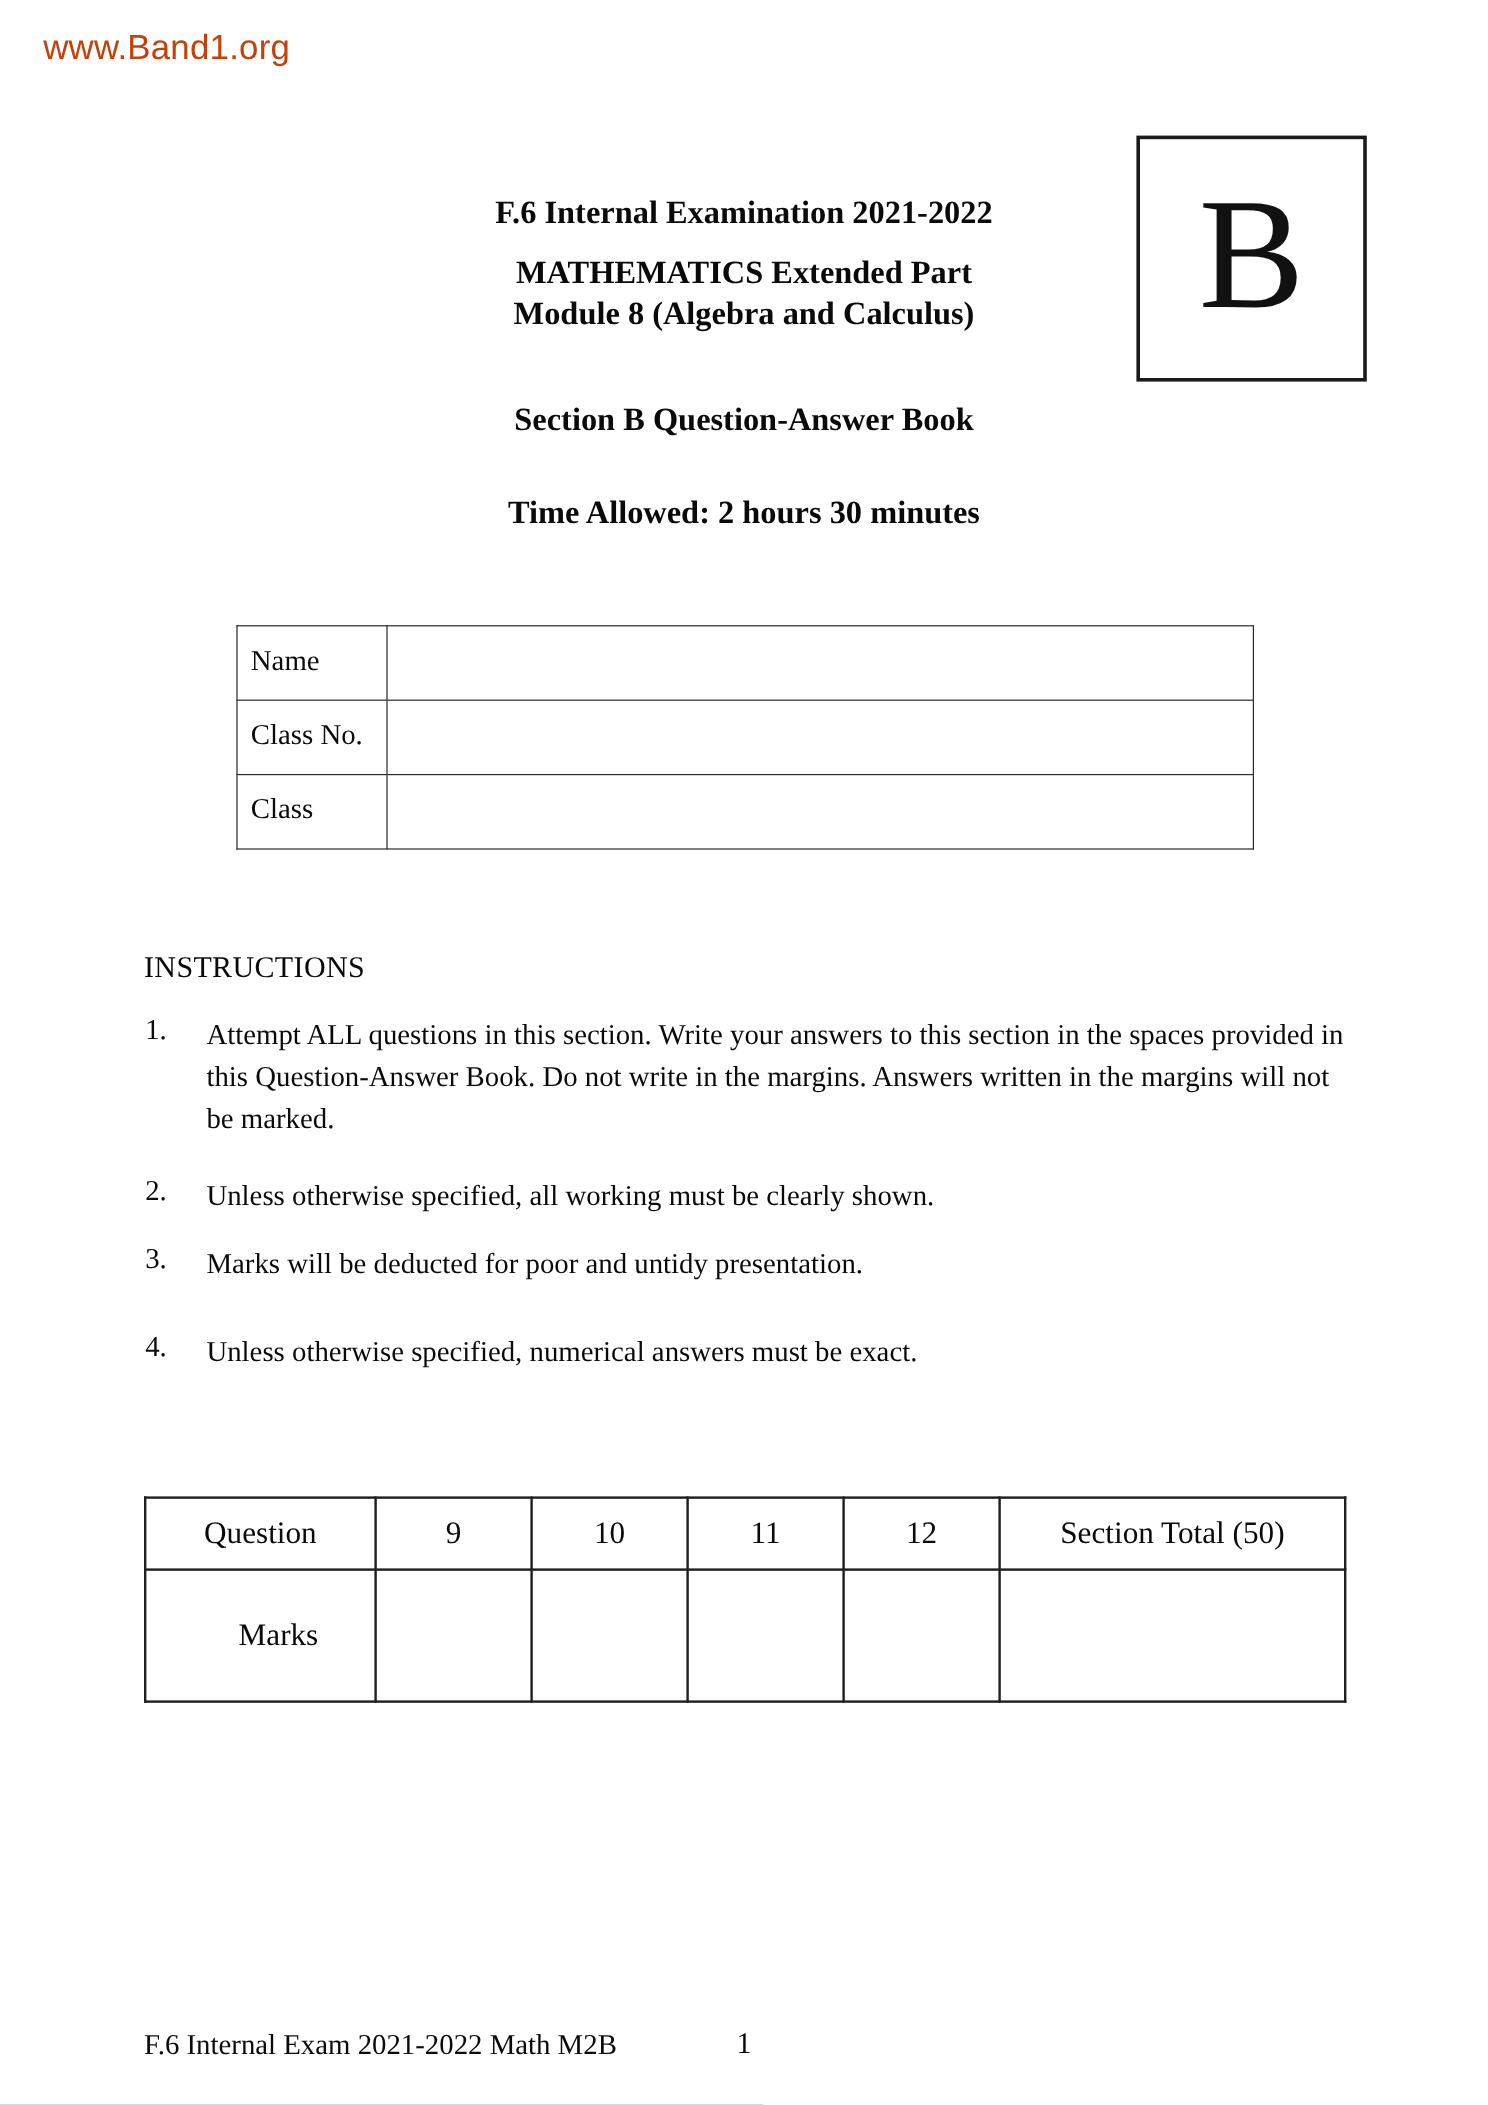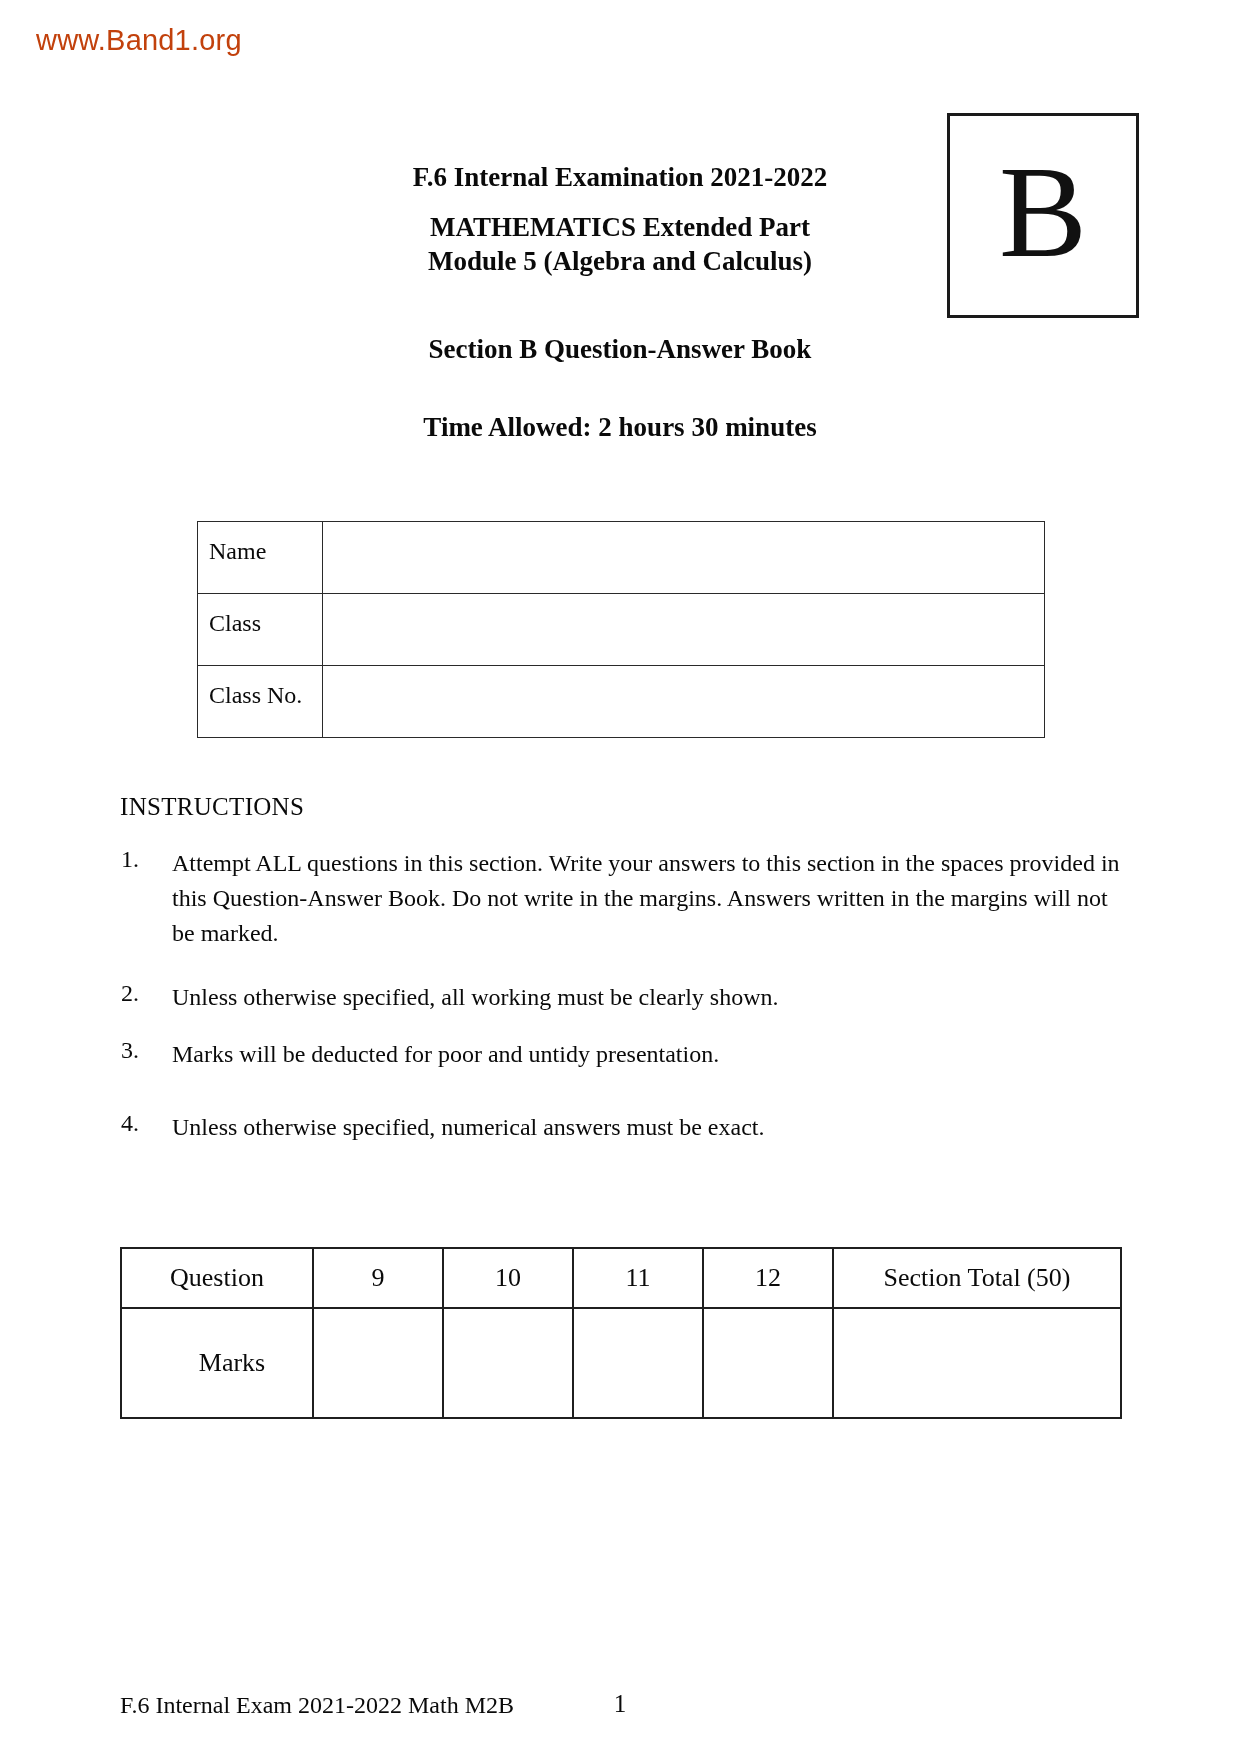--- a/index.html
+++ b/index.html
@@ -44,21 +44,21 @@
   }
   table{border-collapse:collapse;table-layout:fixed;background:#fff;}
   .student-table{
     position:absolute;left:197px;top:521px;
     width:848px;
   }
   .student-table td{
     border:1.5px solid #2a2a2a;
     height:59px;
     font-size:24px;
-    padding:0 0 12px 11px;
+    padding:0 0 2px 11px;
     vertical-align:middle;
   }
   .student-table td.fill{padding:0;}
   .marks-table{
     position:absolute;left:120px;top:1227px;
     width:1000px;
     margin-top:20px;
   }
   .marks-table td{
     border:2px solid #1f1f1f;
@@ -95,44 +95,44 @@
 </style>
 </head>
 <body>
 
 <div class="page">
 
   <div class="watermark">www.Band1.org</div>
 
   <div class="hline h-exam">F.6 Internal Examination 2021-2022</div>
   <div class="hline h-subject">MATHEMATICS Extended Part</div>
-  <div class="hline h-module">Module 5 (Algebra and Calculus)</div>
+  <div class="hline h-module">Module 8 (Algebra and Calculus)</div>
   <div class="hline h-section">Section B Question-Answer Book</div>
   <div class="hline h-time">Time Allowed: 2 hours 30 minutes</div>
 
   <div class="b-box">
     <span class="b-letter">B</span>
   </div>
 
   <table class="student-table">
     <colgroup>
         <col style="width:125px">
         <col>
       </colgroup>
     <tbody>
         <tr>
       <td>Name</td>
       <td class="fill"></td>
     </tr>
     <tr>
-      <td>Class</td>
+      <td>Class No.</td>
       <td class="fill"></td>
     </tr>
     <tr>
-      <td>Class No.</td>
+      <td>Class</td>
       <td class="fill"></td>
     </tr>
   </tbody>
     </table>
 
   <div class="instr-title">INSTRUCTIONS</div>
 
   <div class="instr-num i1">1.</div>
   <div class="instr-text i1">Attempt ALL questions in this section. Write your answers to this section in the spaces provided in this Question-Answer Book. Do not write in the margins. Answers written in the margins will not be marked.</div>
 

